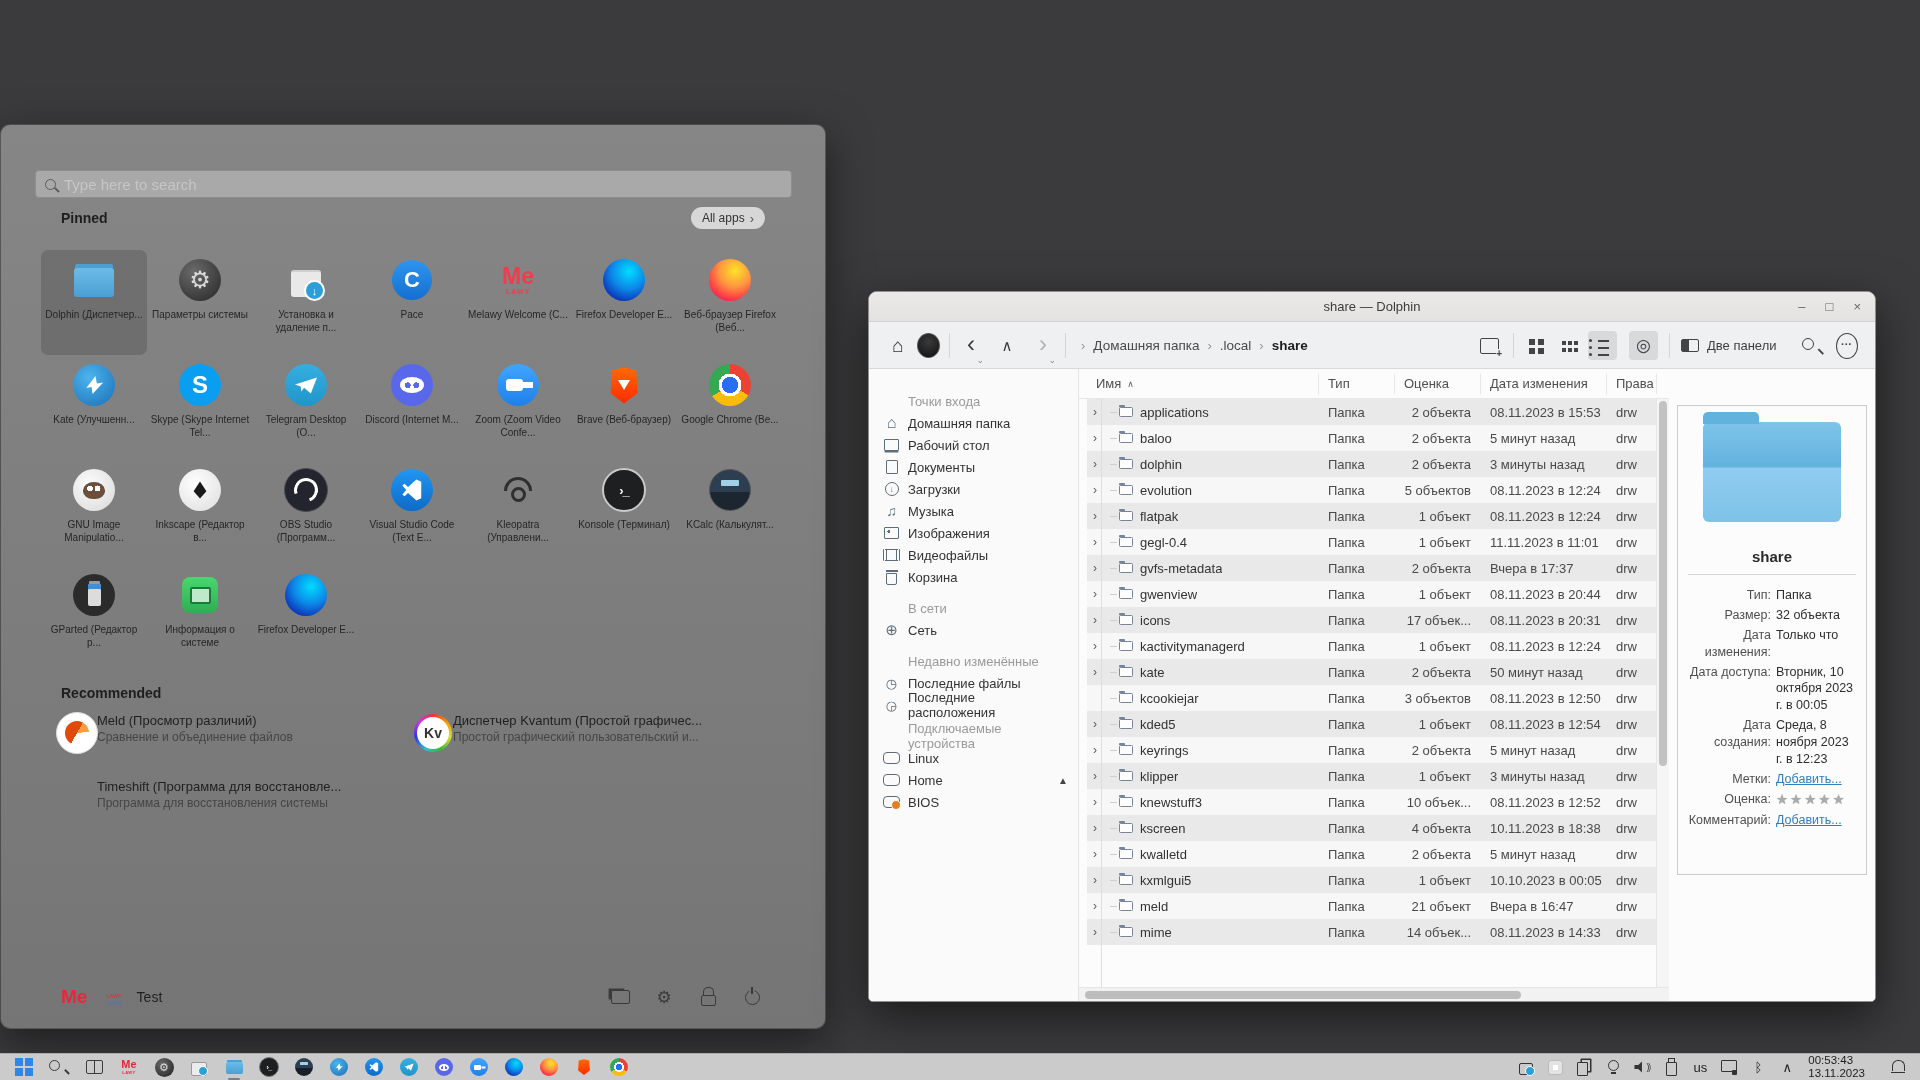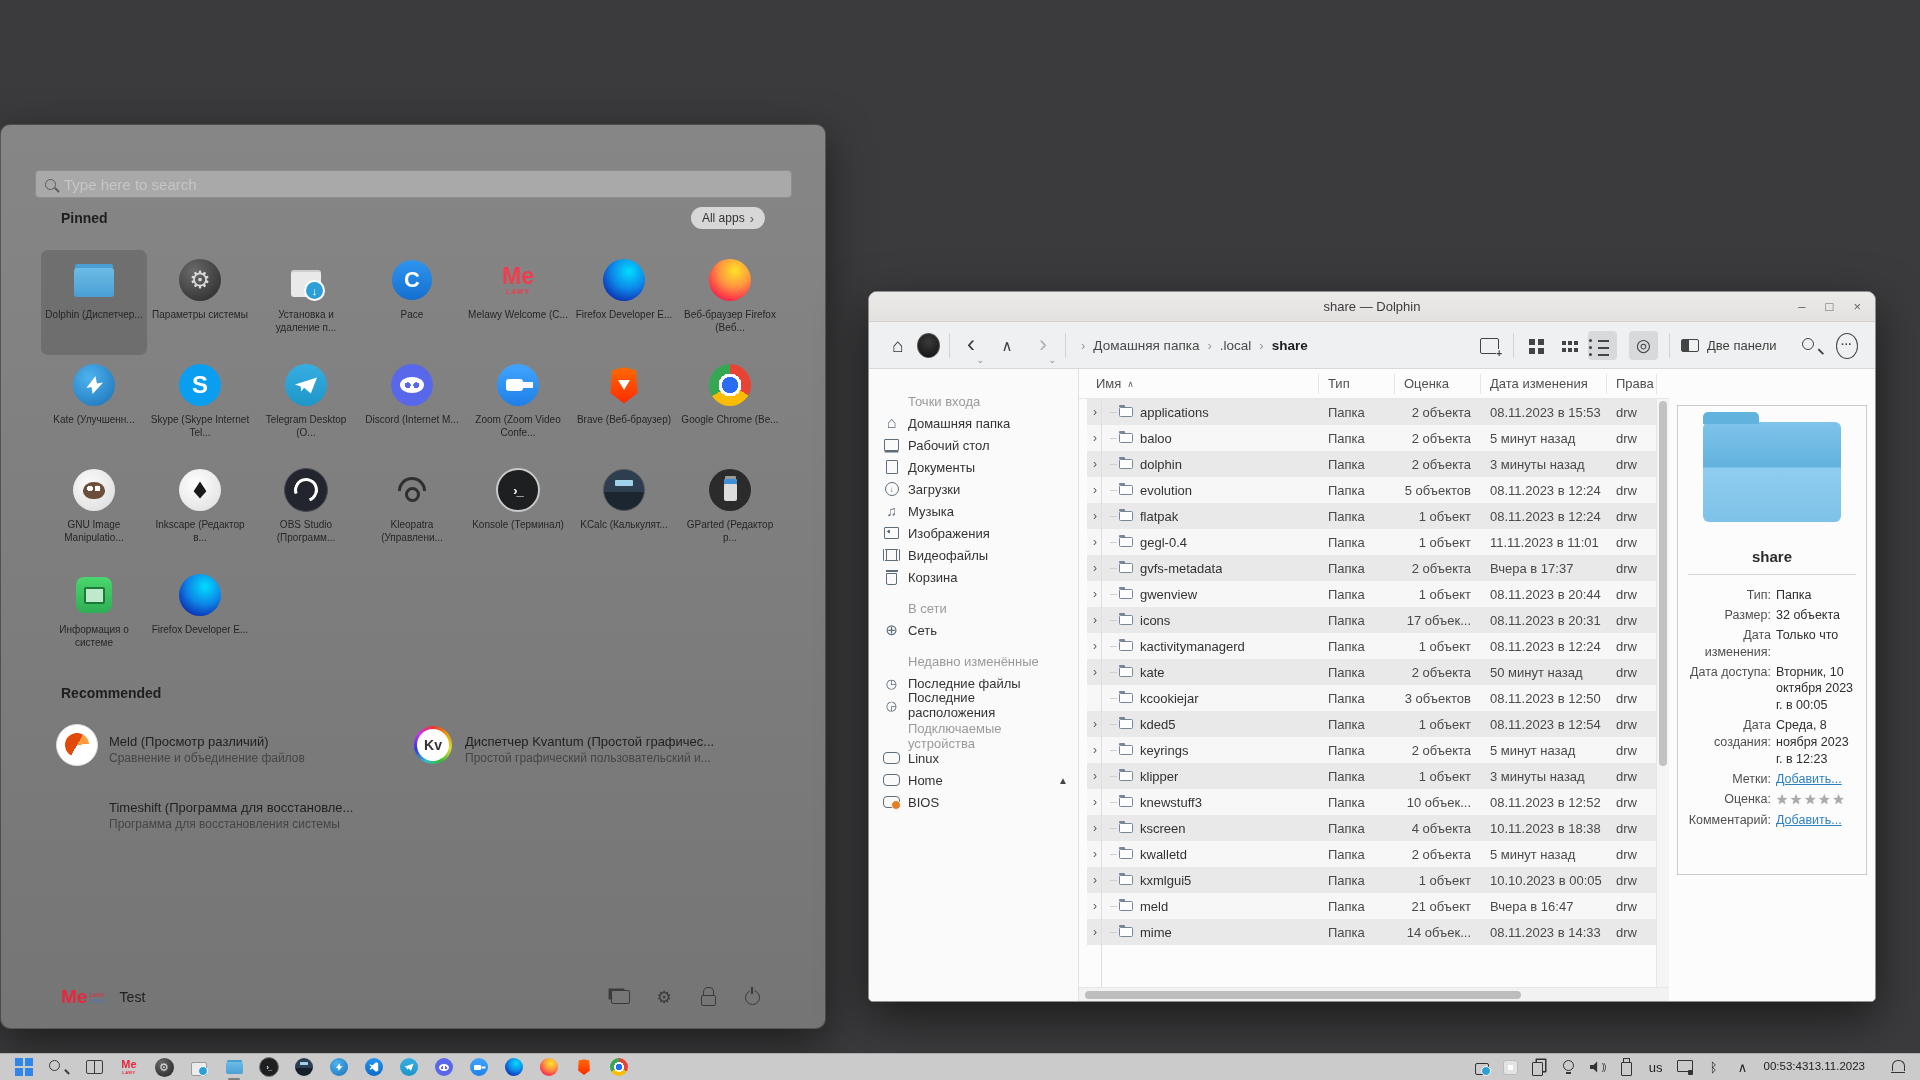--- a/index.html
+++ b/index.html
@@ -20,26 +20,26 @@
   .sechead{font-size:14px;font-weight:bold;color:#1e1e1e}
   .allapps{border:none;background:#d7d7d7;border-radius:12px;height:22px;padding:0 11px;
     font-size:12px;color:#333;display:flex;align-items:center;gap:5px;font-family:inherit;cursor:pointer}
   .allapps::after{content:"›";font-size:13px;color:#555}
   .grid{position:absolute;left:40px;top:125px;display:grid;grid-template-columns:repeat(7,106px);grid-auto-rows:105px}
   .app{display:flex;flex-direction:column;align-items:center;padding-top:7px;border-radius:7px;gap:6px}
   .app.selected{background:rgba(40,40,40,.22)}
   .lbl{font-size:10px;line-height:1.28;text-align:center;color:#262626;max-height:33px;overflow:hidden;width:102px}
   .rechead{position:absolute;left:60px;top:560px}
   .reclist{position:absolute;left:56px;top:588px;width:712px;display:flex;flex-wrap:wrap}
-  .recitem{width:330px;height:52px;margin:0 26px 14px 0;display:flex;align-items:flex-end;gap:12px}
+  .recitem{width:330px;height:52px;margin:0 26px 14px 0;display:flex;align-items:flex-start;}
   .rtxt{display:flex;flex-direction:column;gap:2px;overflow:hidden}
   .rtitle{font-size:13px;color:#1f1f1f;white-space:nowrap}
   .rsub{font-size:12px;color:#454545;white-space:nowrap}
   .lfooter{position:absolute;left:60px;right:62px;bottom:16px;height:30px;display:flex;align-items:center}
-  .melogo{display:flex;align-items:center;gap:2px}
+  .melogo{display:flex;align-items:flex-end;gap:19px}
   .melogo b{color:#e8273c;font-size:19px;line-height:.9}
   .melogo i{font-style:normal;font-size:5.5px;color:#e8273c;display:flex;flex-direction:column;line-height:1.1;margin-top:2px}
   .melogo i em{font-style:normal;color:#4a72c4}
   .user{font-size:14px;color:#1f1f1f;margin-left:14px}
   .fspace{flex:1}
   .fic{width:22px;height:22px;margin-left:22px;display:flex;align-items:center;justify-content:center;position:relative;color:#3a3a3a}
 
   
   .ic{width:46px;height:46px;display:flex;align-items:center;justify-content:center;position:relative;flex:none}
   .ic.sm{width:40px;height:40px}
@@ -335,21 +335,21 @@
   .tr-bulb::after{content:"";position:absolute;bottom:3px;width:5px;height:2px;background:#333}
   .tr-volume::before{content:"";width:11px;height:12px;background:#333;
     clip-path:polygon(0 33%,35% 33%,68% 5%,68% 95%,35% 67%,0 67%)}
   .tr-volume::after{content:"))";font-size:8.5px;letter-spacing:-1px;color:#333;margin-left:1px}
   .tr-usb::before{content:"";width:9px;height:12px;border:1.5px solid #333;border-radius:1px;margin-top:3px}
   .tr-usb::after{content:"";position:absolute;top:1px;width:5px;height:3px;border:1.5px solid #333;border-bottom:none}
   .tr-display::before{content:"";width:14px;height:10px;border:1.5px solid #333;border-radius:1px;margin-bottom:3px}
   .tr-display::after{content:"";position:absolute;bottom:2px;right:0;width:5px;height:5px;background:#333;border-radius:1px}
   .tr-bt{font-size:13px}
   .tr-caret{font-size:11px;color:#222}
-  .clock{display:flex;align-items:flex-start;line-height:1.15;color:#1d1d1d;font-size:11.5px}
+  .clock{display:flex;flex-direction:column;align-items:flex-start;line-height:1.15;color:#1d1d1d;font-size:11.5px}
   .tr-bell{margin-left:12px}
   .tr-bell::before{content:"";width:11px;height:10px;border:1.5px solid #333;border-bottom:none;border-radius:6px 6px 0 0;margin-bottom:3px}
   .tr-bell::after{content:"";position:absolute;bottom:4px;width:14px;height:1.5px;background:#333;box-shadow:5.5px 2px 0 -5.5px #333}
 </style>
 </head>
 <body>
 
 <div class="launcher">
   <div class="search">
     <span class="mag"></span>
@@ -441,20 +441,24 @@
       <div class="app">
         <span class="ic ic-inkscape"></span>
         <span class="lbl">Inkscape (Редактор в...</span>
       </div>
 
       <div class="app">
         <span class="ic ic-obs"></span>
         <span class="lbl">OBS Studio (Программ...</span>
       </div>
 
+      <div class="app">
+        <span class="ic ic-vscode"></span>
+        <span class="lbl">Visual Studio Code (Text E...</span>
+      </div>
 
       <div class="app">
         <span class="ic ic-kleopatra"></span>
         <span class="lbl">Kleopatra (Управлени...</span>
       </div>
 
       <div class="app">
         <span class="ic ic-konsole"></span>
         <span class="lbl">Konsole (Терминал)</span>
       </div>

